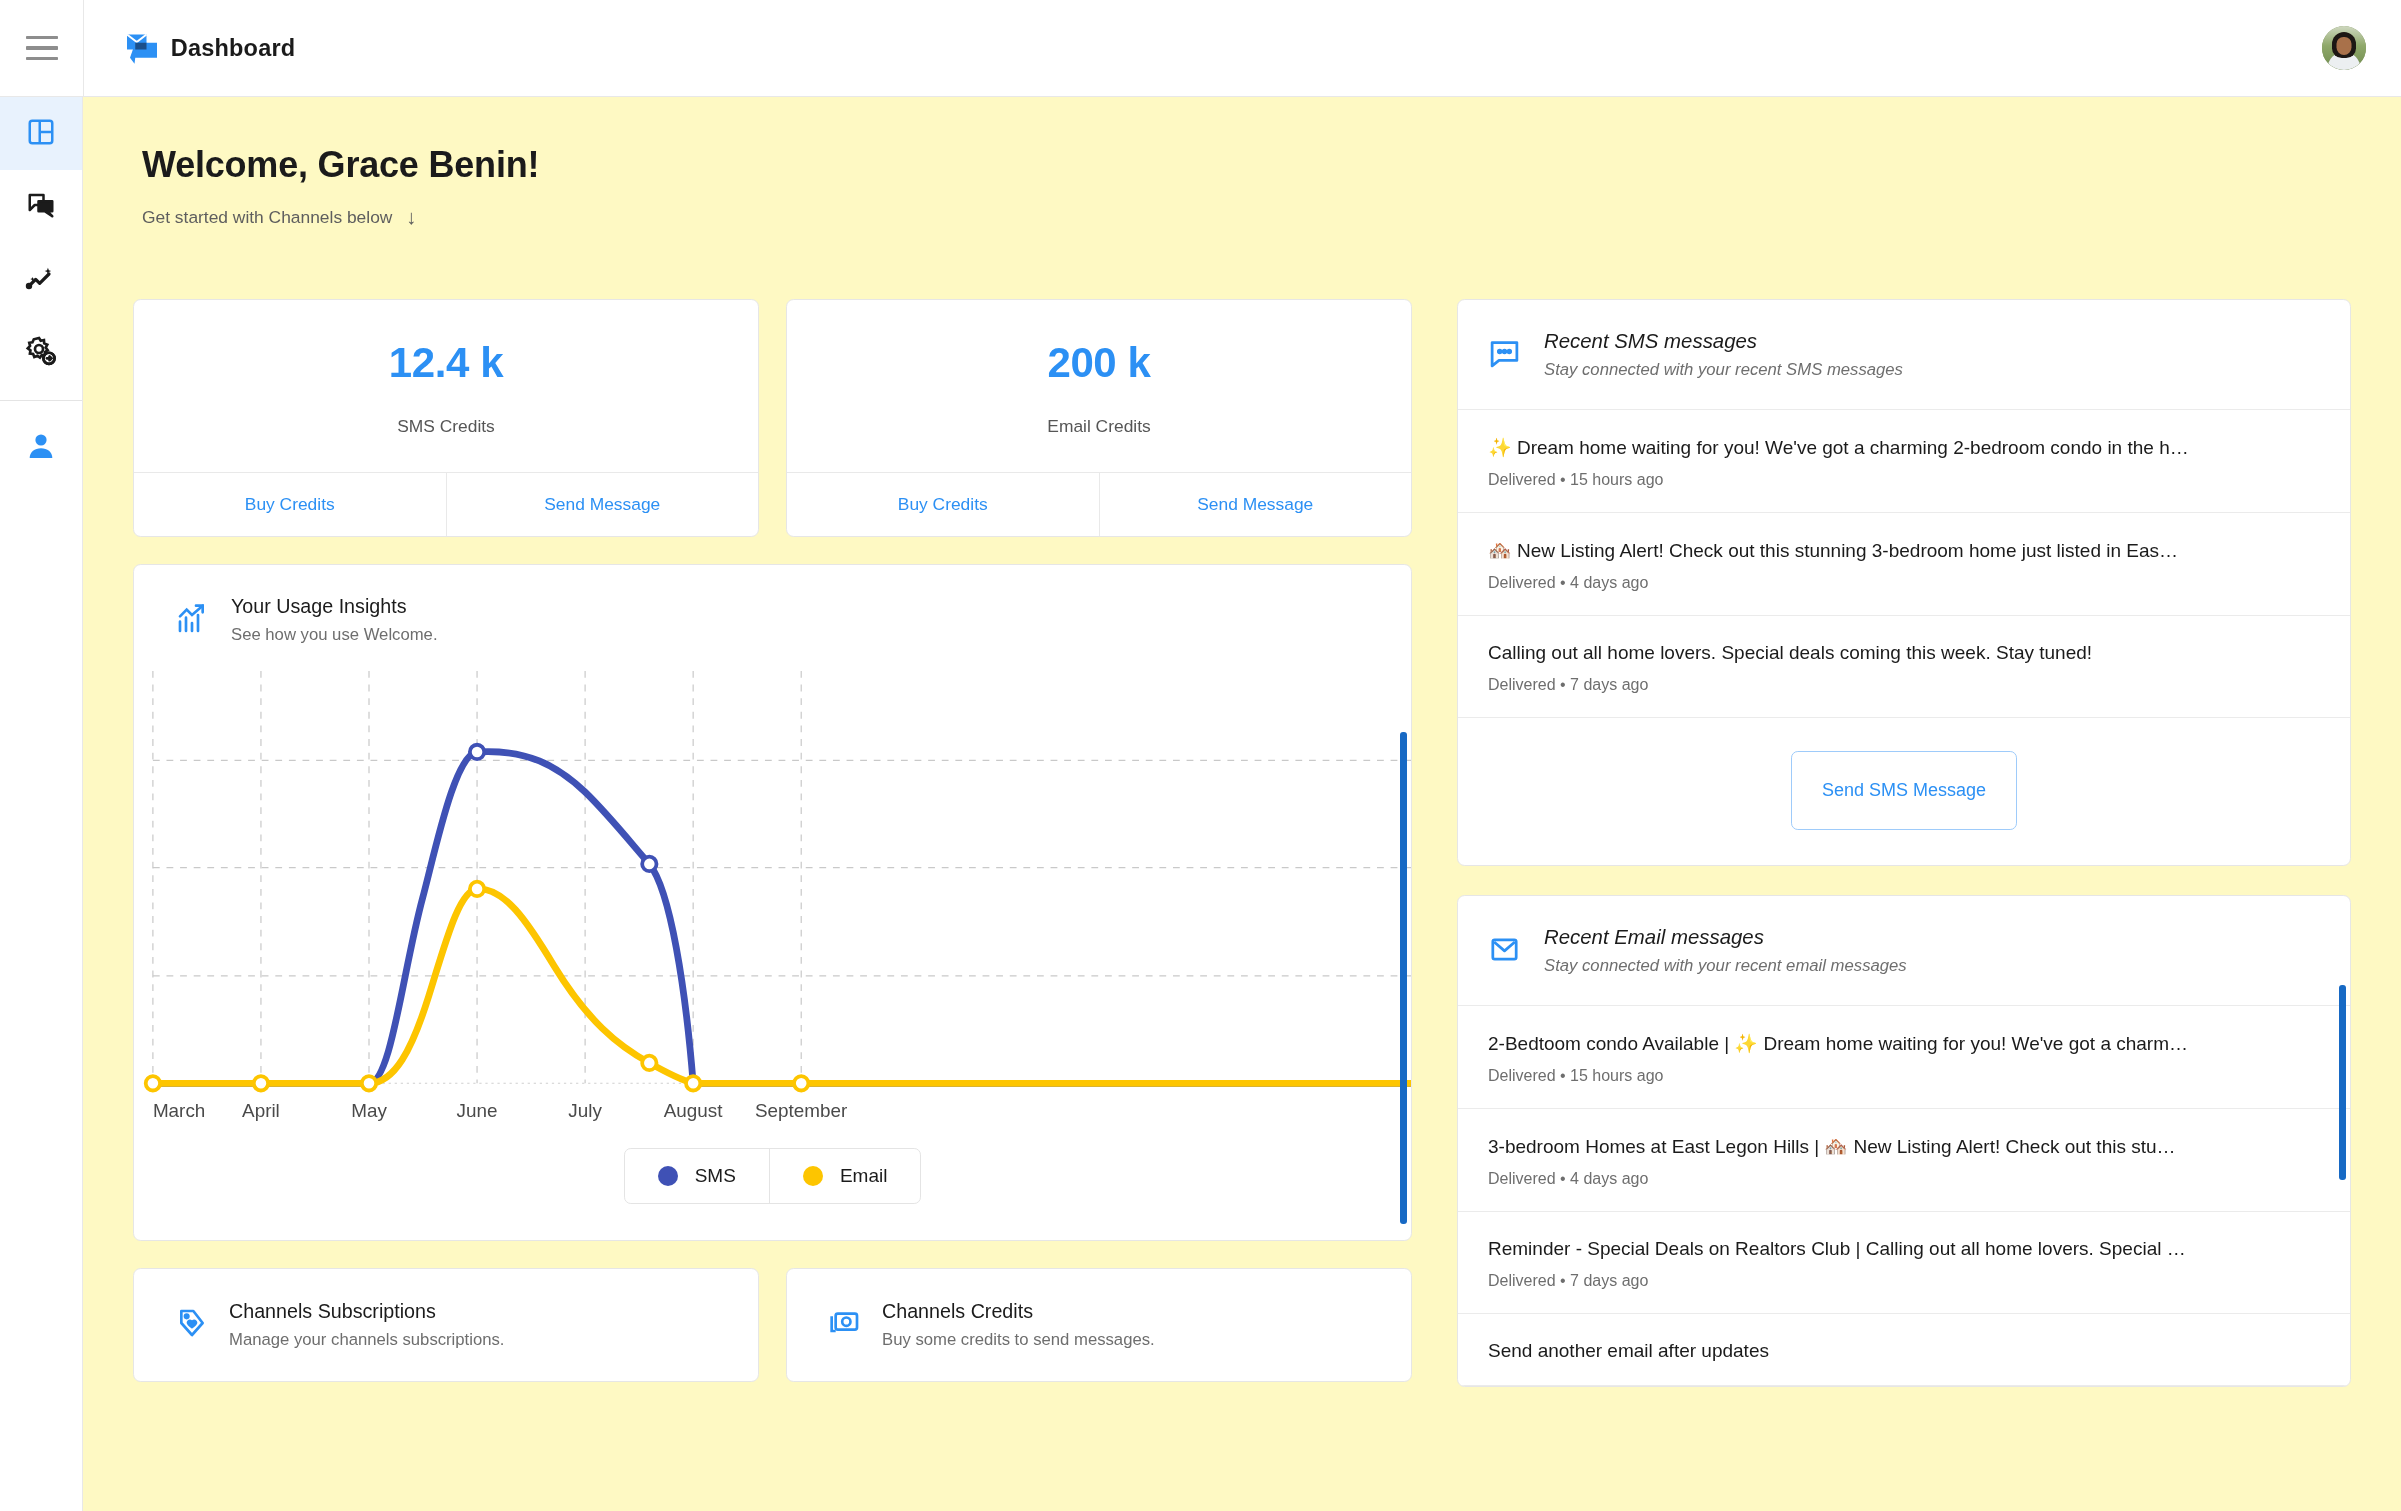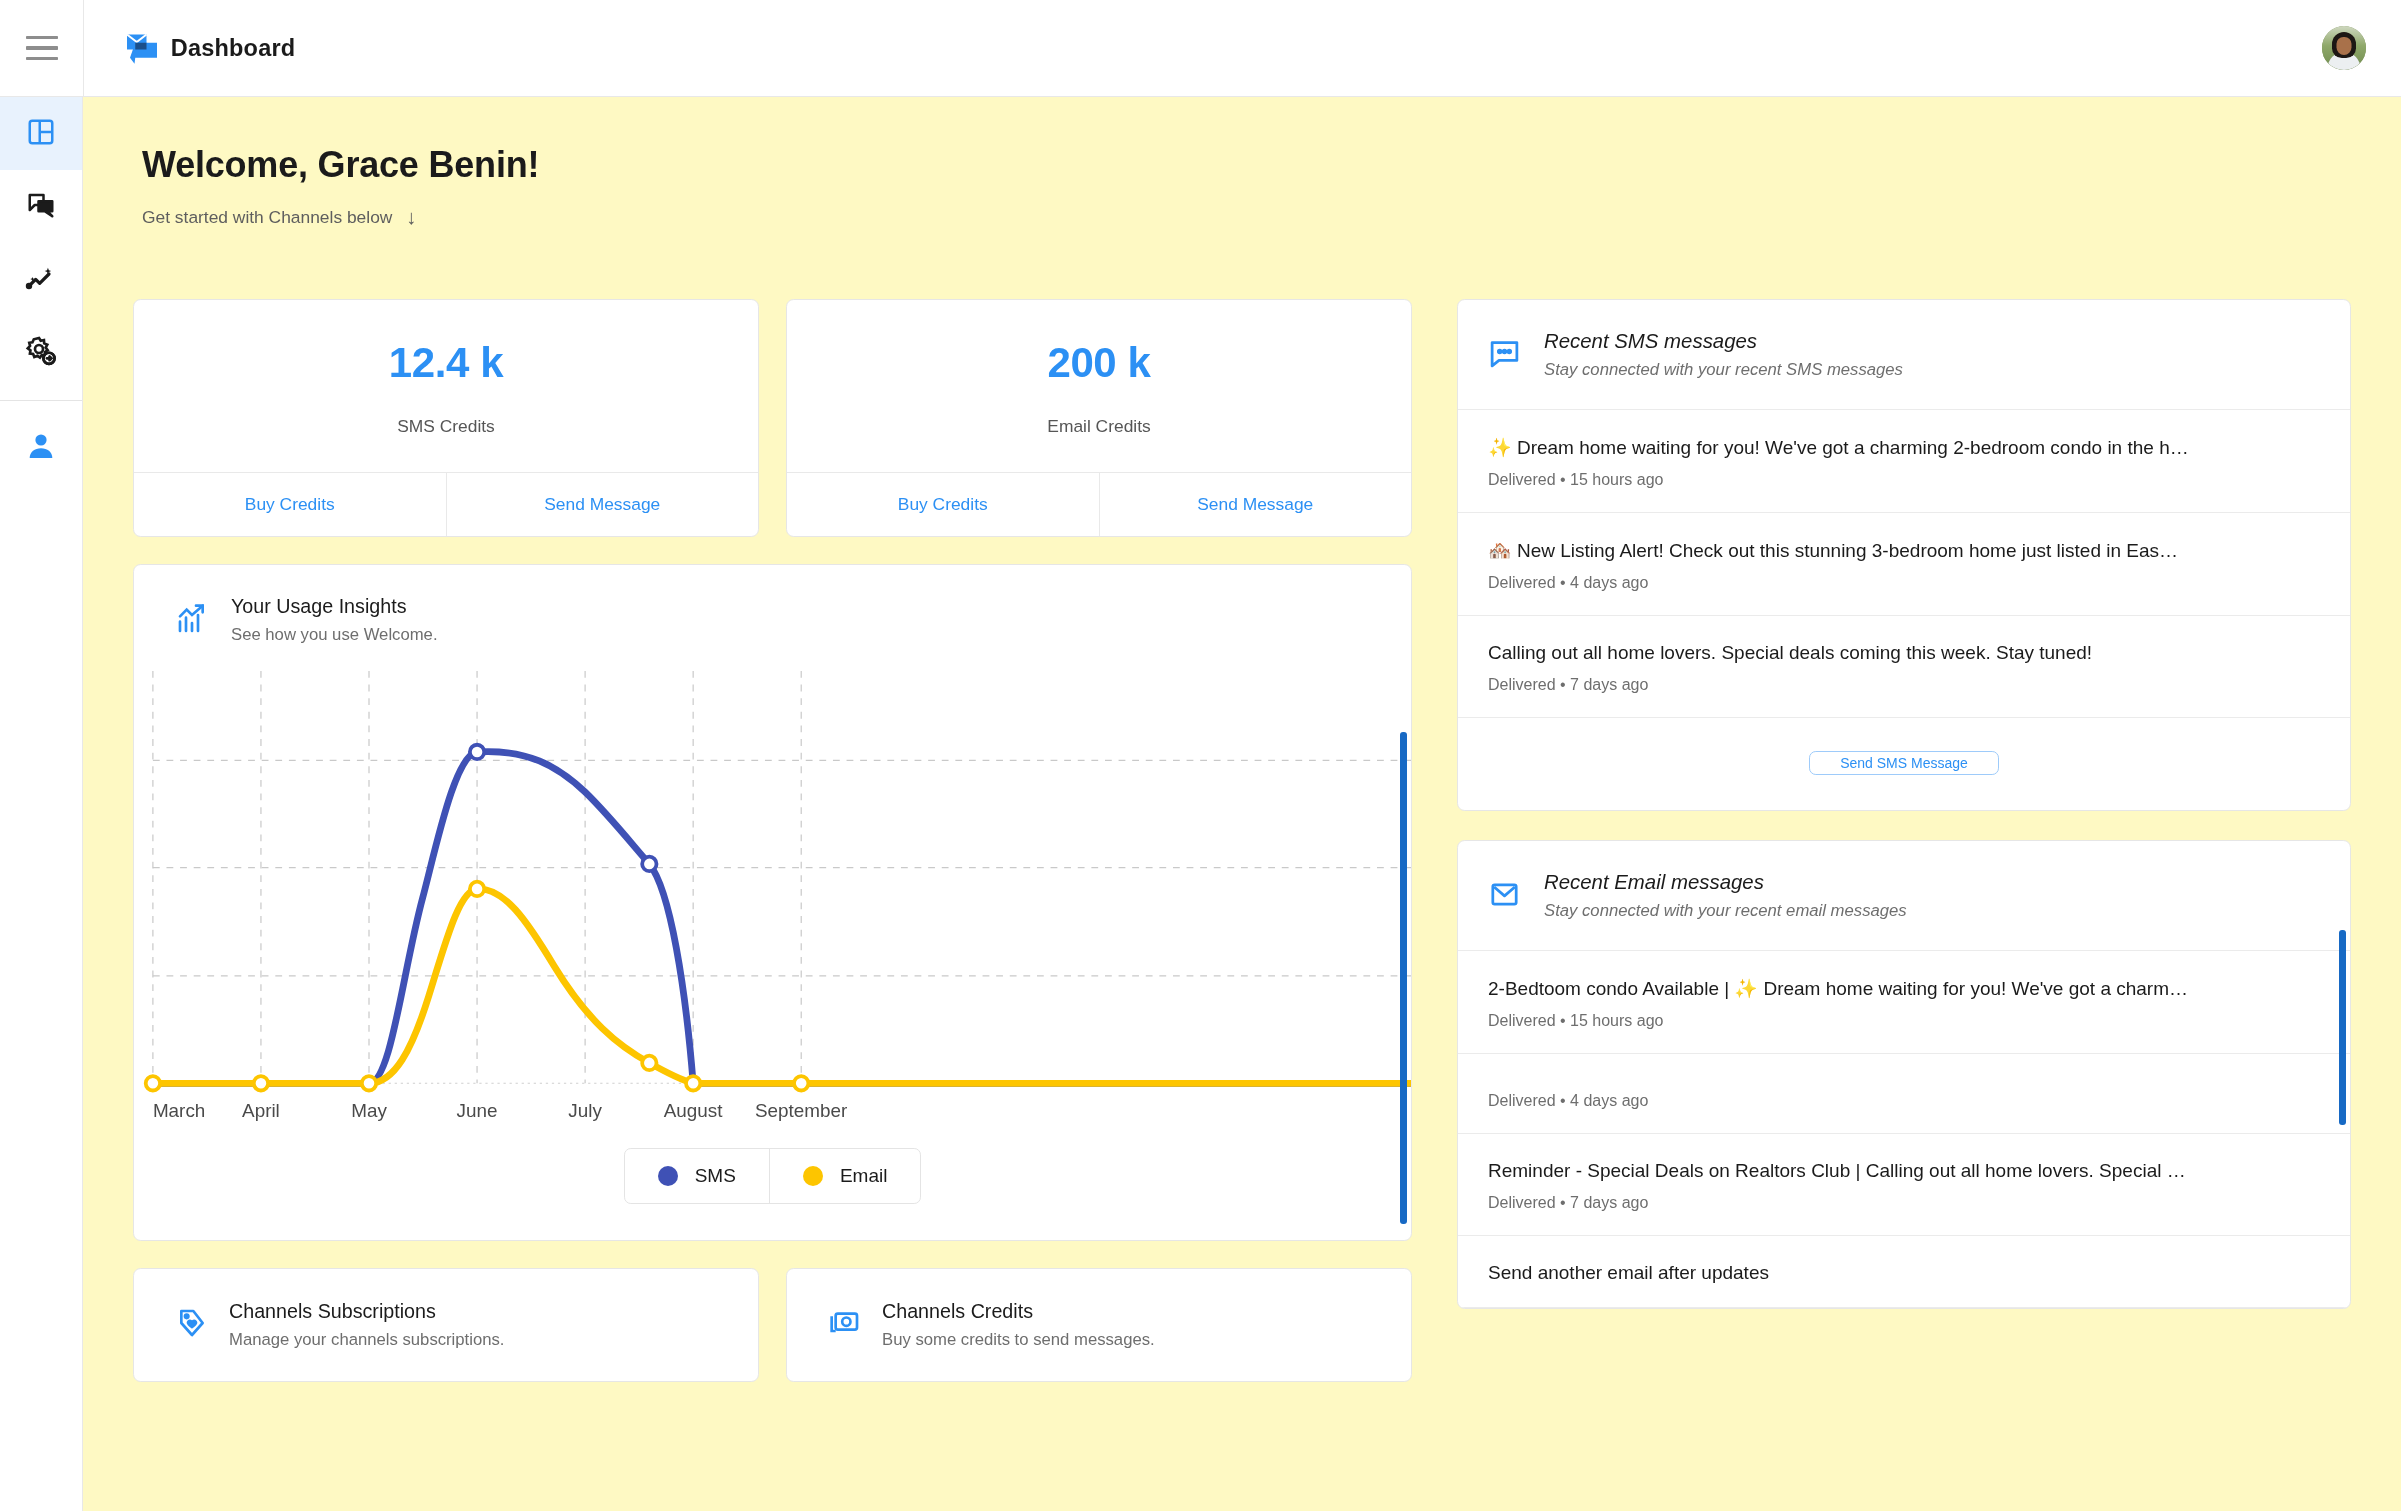--- a/index.html
+++ b/index.html
@@ -125,21 +125,21 @@
   .panel-head .s { font-size: 16.7px; color: #6e6e6e; margin-top: 6.8px; }
   .msg-row { padding: 26px 30px 23px 30px; border-bottom: 0.8px solid #ebebeb; cursor: pointer; }
   .msg-text {
     font-size: 19px; color: #1b1b1b; white-space: nowrap; overflow: hidden;
     text-overflow: ellipsis;
   }
   .msg-meta { font-size: 16px; color: #6e6e6e; margin-top: 12px; }
   .panel-foot { display: flex; justify-content: center; padding: 33px 0 35px 0; }
   .outline-btn {
     border: 0.8px solid #9ecbfa; border-radius: 6.8px; background: #fff; color: #2c90f4;
-    font-size: 14px; padding: 3px 30px; cursor: pointer; font-family: inherit;
+    font-size: 18px; padding: 28px 30px; cursor: pointer; font-family: inherit;
   }
   .panel-scroll {
     position: absolute; right: 3.8px; top: 89px; width: 6.8px; height: 195px;
     background: #1769c4; border-radius: 3px;
   }
   .icon-blue { color: #2c90f4; flex: none; }
 </style>
 </head>
 <body>
 
@@ -418,20 +418,21 @@
               <div>
                 <div class="t">Recent Email messages</div>
                 <div class="s">Stay connected with your recent email messages</div>
               </div>
             </div>
             <div class="msg-row">
               <div class="msg-text">2-Bedtoom condo Available | ✨ Dream home waiting for you! We've got a charm…</div>
               <div class="msg-meta">Delivered • 15 hours ago</div>
             </div>
             <div class="msg-row">
+              <div class="msg-text">3-bedroom Homes at East Legon Hills | 🏘️ New Listing Alert! Check out this stu…</div>
               <div class="msg-meta">Delivered • 4 days ago</div>
             </div>
             <div class="msg-row">
               <div class="msg-text">Reminder - Special Deals on Realtors Club | Calling out all home lovers. Special …</div>
               <div class="msg-meta">Delivered • 7 days ago</div>
             </div>
             <div class="msg-row">
               <div class="msg-text">Send another email after updates</div>
             </div>
             <div class="panel-scroll"></div>

